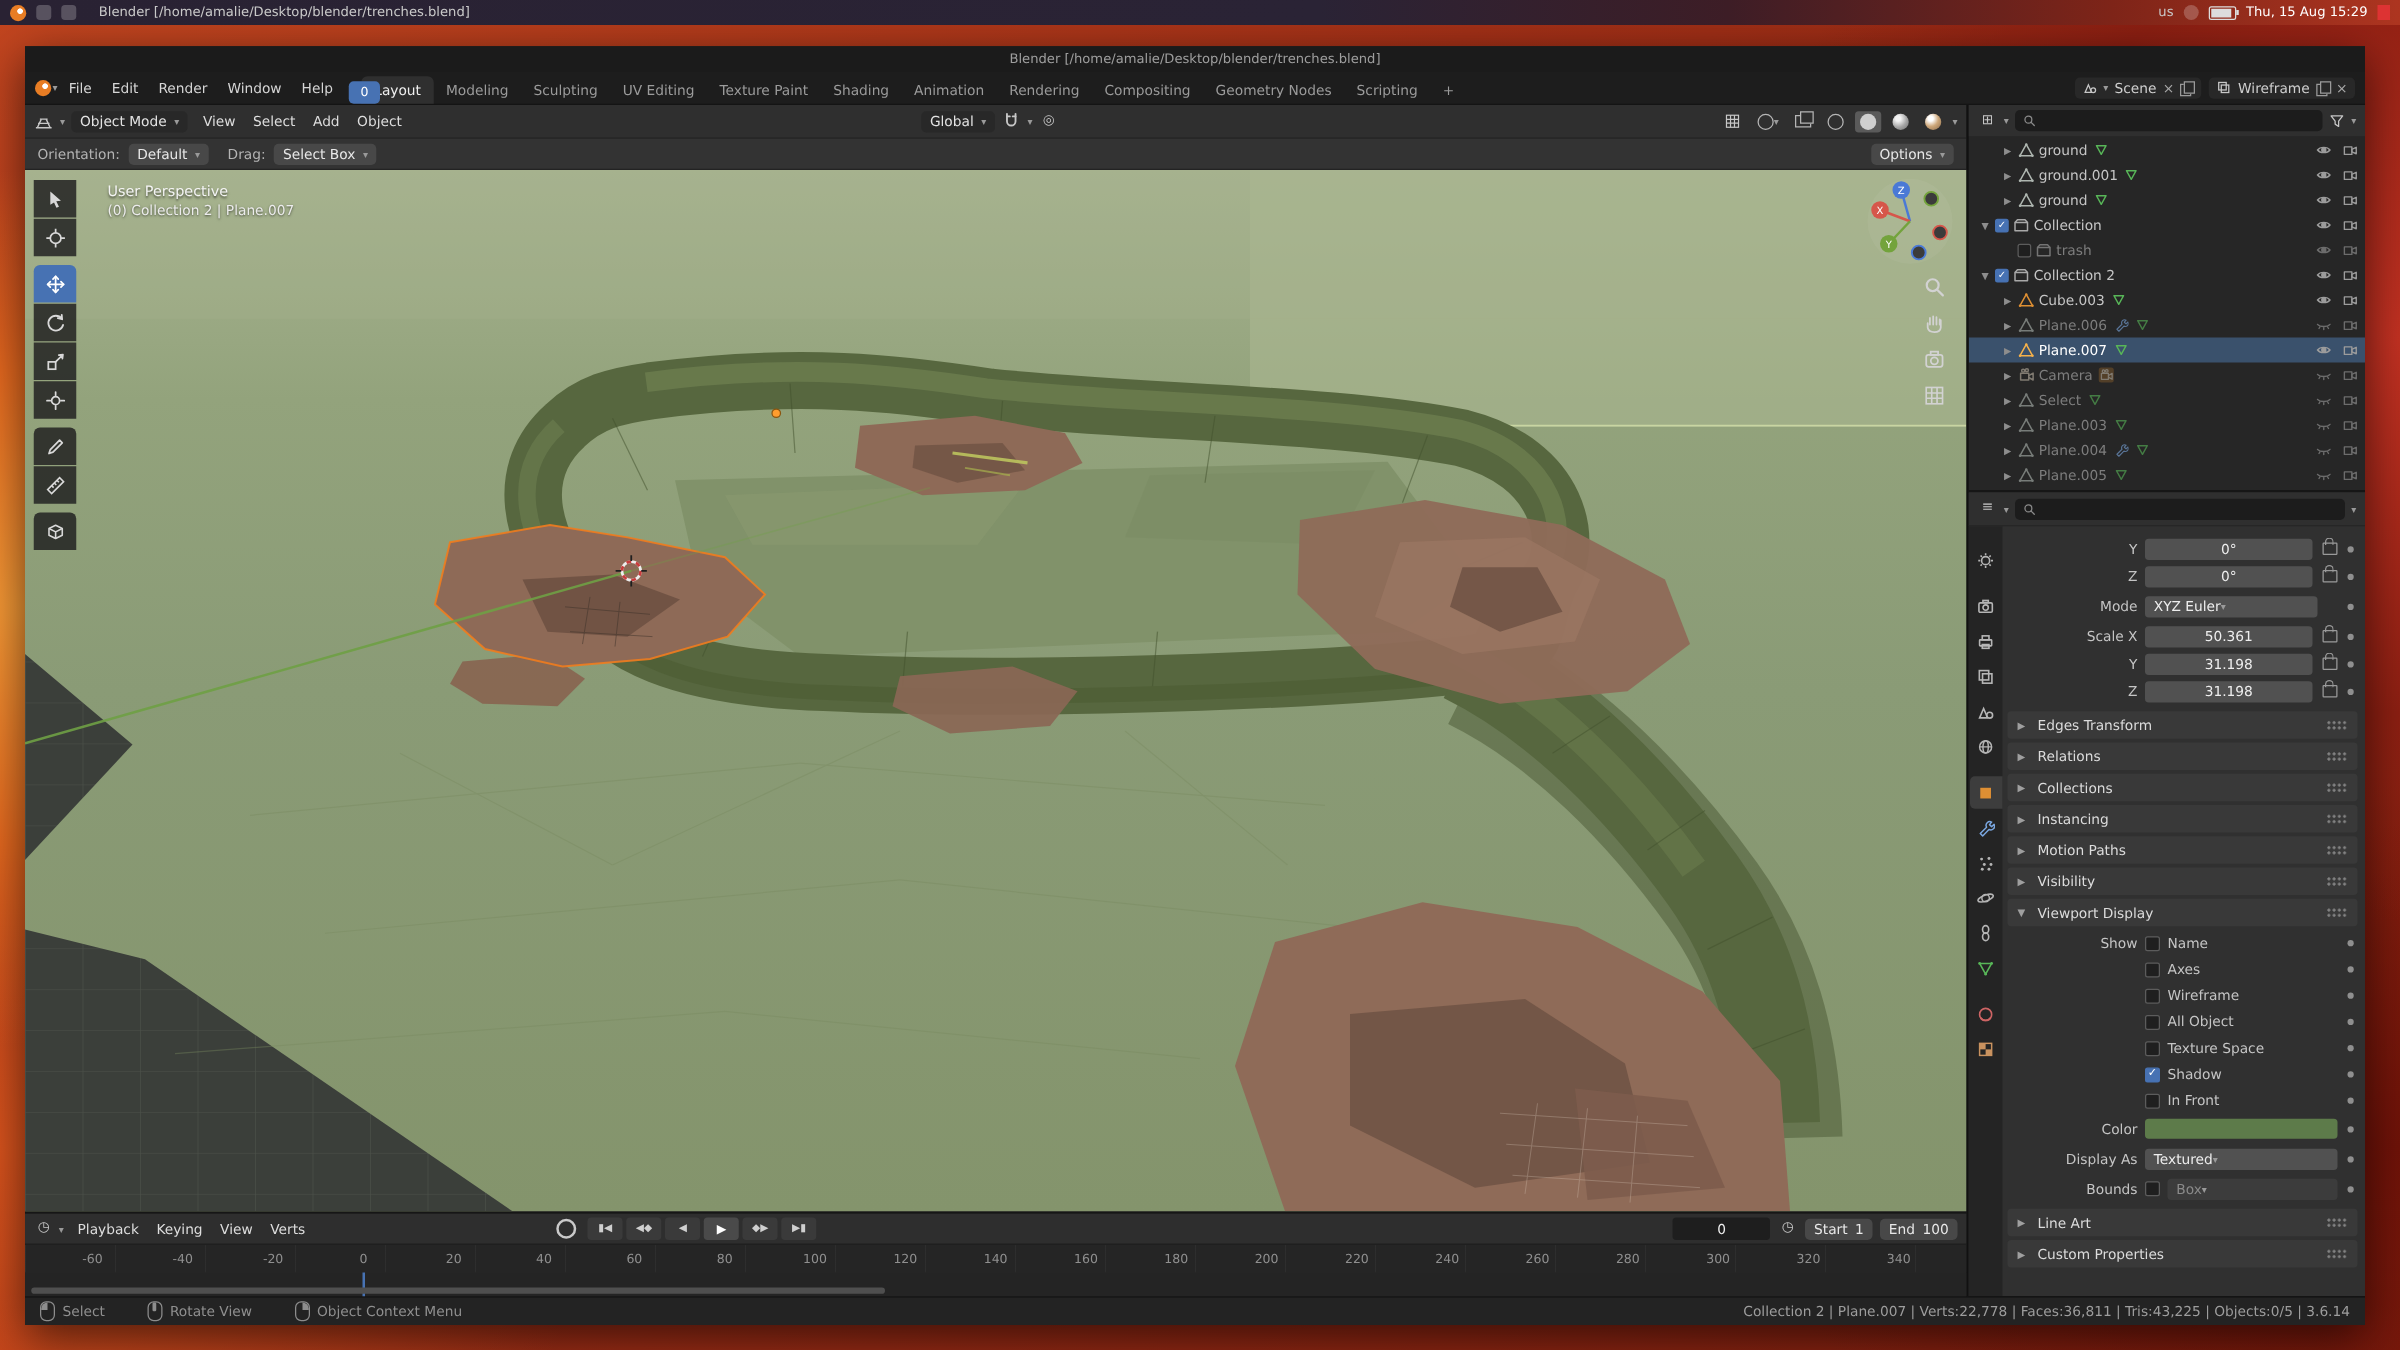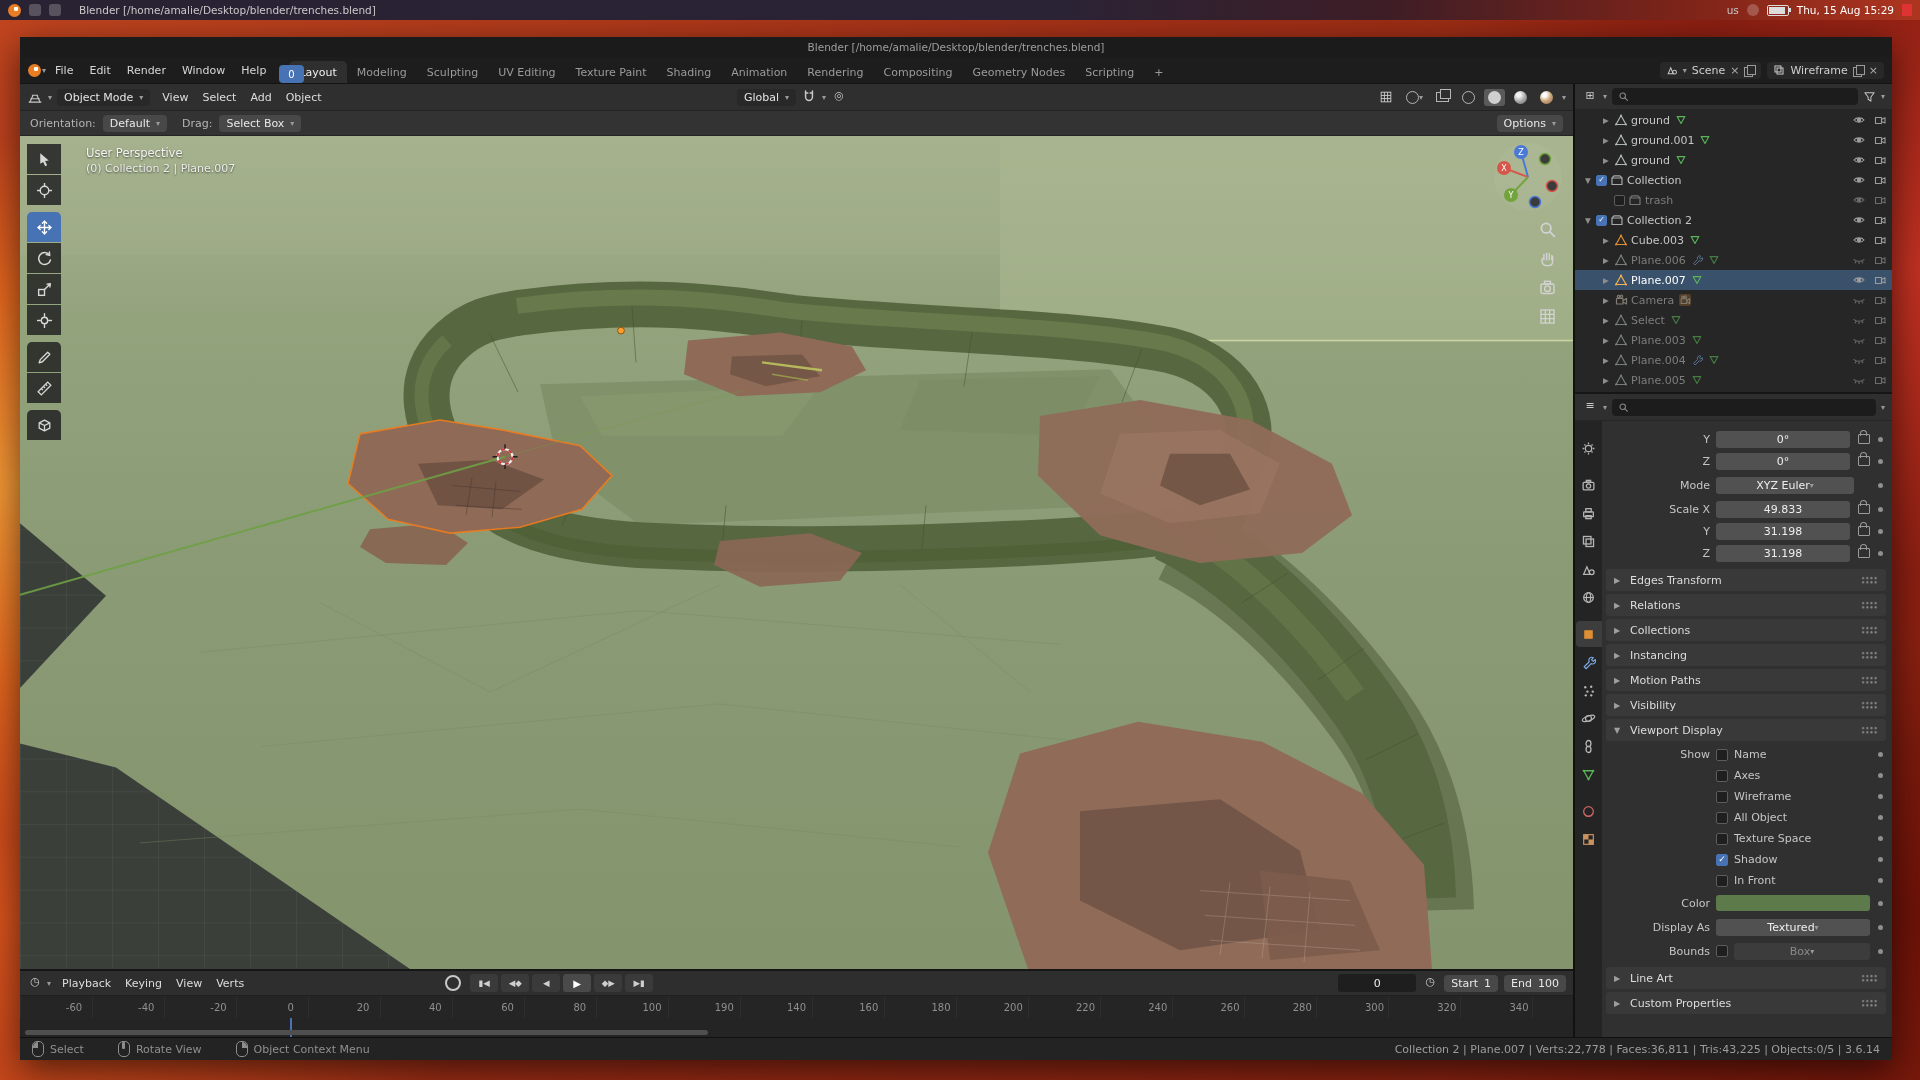--- a/index.html
+++ b/index.html
@@ -118,21 +118,21 @@
   .props-body{flex:1;display:flex;min-height:0}
   .ptab-strip{width:27px;flex:none;background:#242424;display:flex;flex-direction:column;align-items:center;padding-top:14px}
   .ptab{width:26px;height:26px;margin-bottom:2px;display:flex;align-items:center;justify-content:center;border-radius:4px 0 0 4px;color:#b5b5b5}
   .ptab.grp{margin-top:9px}
   .ptab.active{background:#3d3d3d}
   .ptab svg{width:15px;height:15px}
   .props-content{flex:1;padding:7px 6px 0 4px;overflow:hidden;min-width:0}
   .prow{height:22px;display:flex;align-items:center;gap:6px}
   .plabel{width:104px;flex:none;text-align:right;color:#c5c5c5}
   .pfield{flex:1;height:17px;background:#515151;border-radius:3px;display:flex;align-items:center;justify-content:center;color:#eee;min-width:0}
-  .pfield.ddn{justify-content:center;padding:0 7px}
+  .pfield.ddn{justify-content:flex-start;padding:0 7px}
   .pfield.dim{background:#3c3c3c;color:#8a8a8a}
   .lock{width:10px;height:8px;flex:none;border:1px solid #9a9a9a;border-radius:1px;position:relative;margin-left:2px}
   .lock::before{content:"";position:absolute;left:1px;top:-5px;width:5px;height:5px;border:1px solid #9a9a9a;border-bottom:none;border-radius:4px 4px 0 0}
   .pdot{width:5px;height:5px;flex:none;border-radius:50%;background:#8f8f8f;margin:0 3px 0 2px}
   .panel-h{height:22px;margin:3px 0;background:#393939;border-radius:3px;display:flex;align-items:center;gap:7px;padding:0 8px;color:#dcdcdc}
   .tri{font-size:8px;color:#9f9f9f;width:9px}
   .grip{margin-left:auto;width:17px;height:8px;background-image:radial-gradient(circle,#828282 1px,transparent 1.3px);background-size:4.2px 4.2px}
   .vd-row{height:21px;display:flex;align-items:center;gap:6px}
   .vd-label{color:#c5c5c5}
   .swatch{flex:1;height:16px;border-radius:3px}
@@ -747,21 +747,21 @@
 
         <span class="tick">-60</span>
             <span class="tick">-40</span>
             <span class="tick">-20</span>
             <span class="tick">0</span>
             <span class="tick">20</span>
             <span class="tick">40</span>
             <span class="tick">60</span>
             <span class="tick">80</span>
             <span class="tick">100</span>
-            <span class="tick">190</span>
+            <span class="tick">120</span>
             <span class="tick">140</span>
             <span class="tick">160</span>
             <span class="tick">180</span>
             <span class="tick">200</span>
             <span class="tick">220</span>
             <span class="tick">240</span>
             <span class="tick">260</span>
             <span class="tick">280</span>
             <span class="tick">300</span>
             <span class="tick">320</span>
@@ -1240,21 +1240,21 @@
                   <span class="arrow">▾</span>
               </span>
               <span style="width:10px"></span>
               <span class="pdot"></span>
             </div>
 
             <div style="margin-top:2px">
 
                 <div class="prow">
                   <span class="plabel">Scale X</span>
-                  <span class="pfield">49.833</span>
+                  <span class="pfield">50.361</span>
                   <span class="lock"></span>
                   <span class="pdot"></span>
                 </div>
 
                 <div class="prow">
                   <span class="plabel">Y</span>
                   <span class="pfield">31.198</span>
                   <span class="lock"></span>
                   <span class="pdot"></span>
                 </div>

